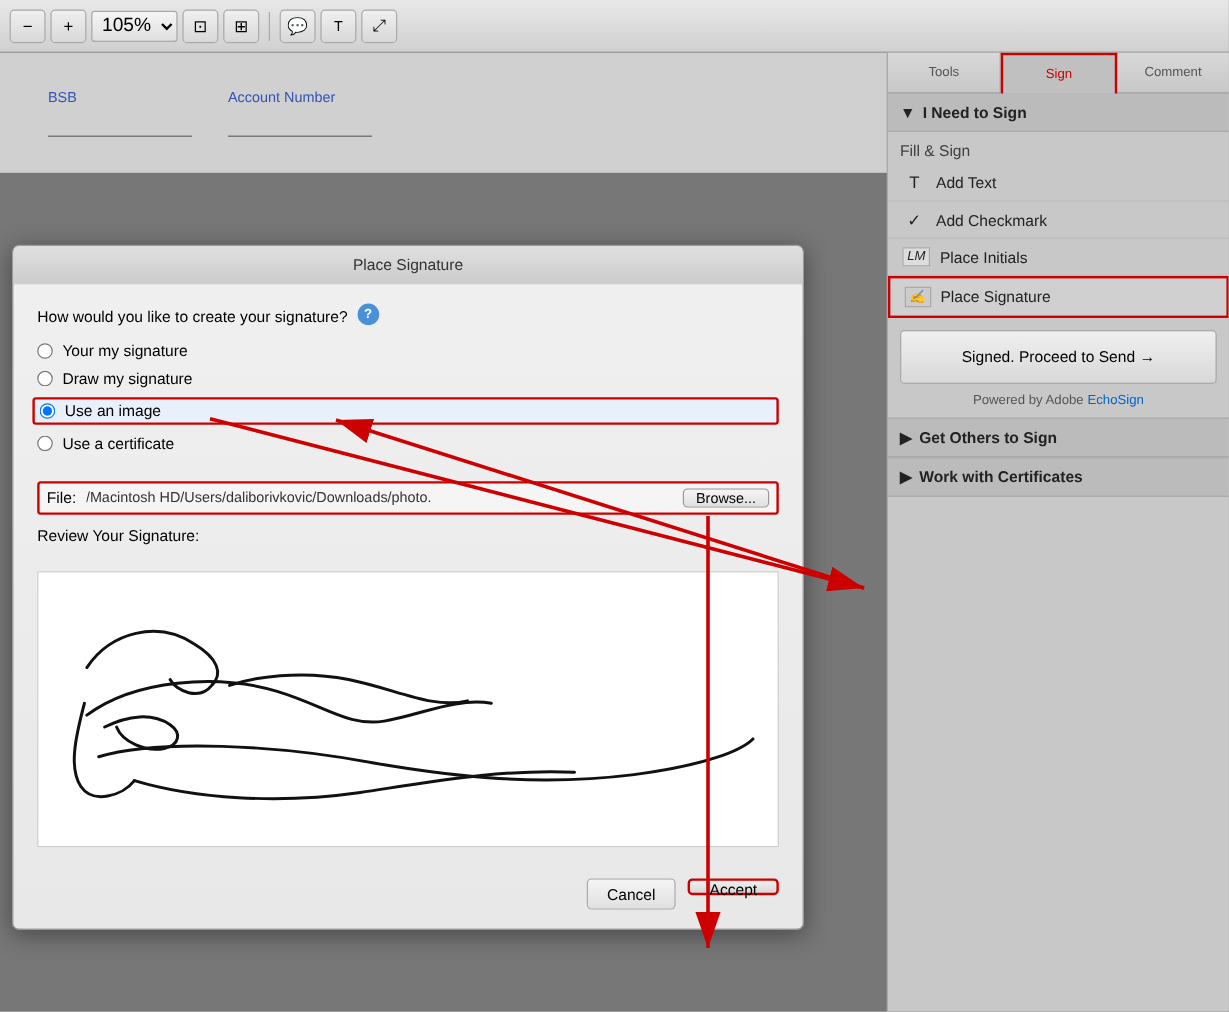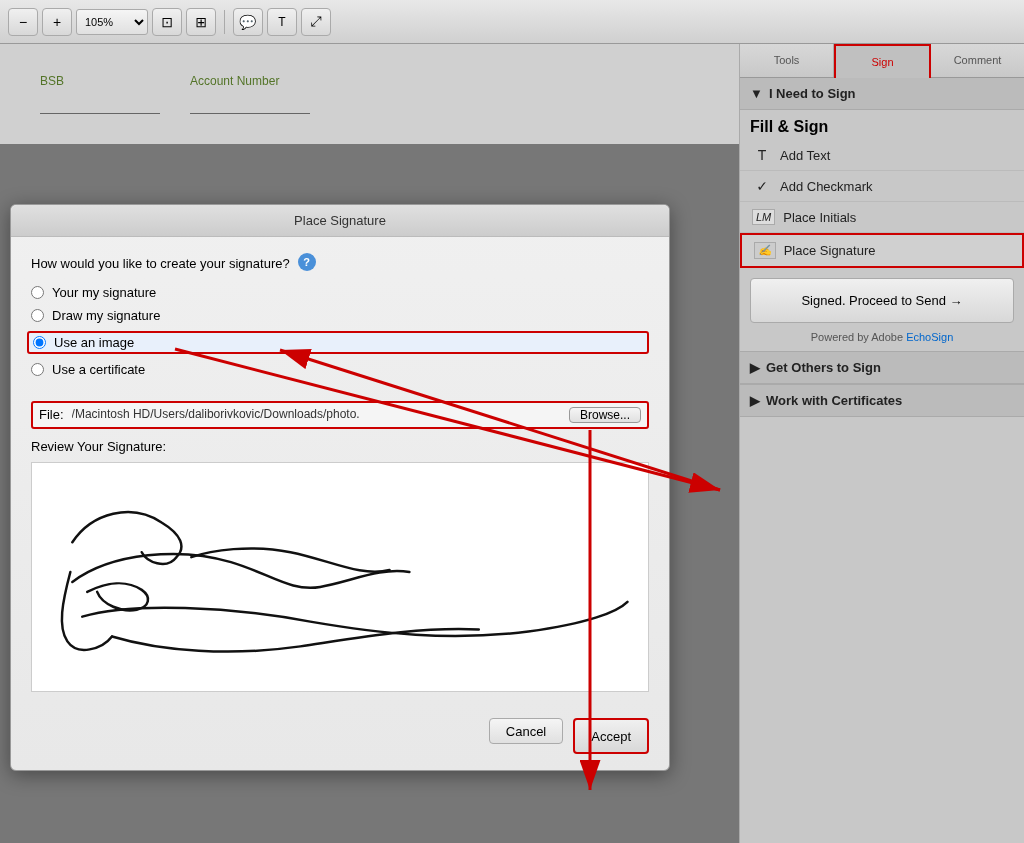--- a/index.html
+++ b/index.html
@@ -31,21 +31,21 @@
       display: flex; align-items: center; justify-content: center;
       cursor: pointer;
       font-size: 14px;
     }
     .zoom-select {
       height: 26px;
       background: linear-gradient(to bottom, #f5f5f5, #e0e0e0);
       border: 1px solid #aaa;
       border-radius: 3px;
       padding: 0 4px;
-      font-size: 11px;
+      font-size: 16px;
       width: 72px;
     }
     .toolbar-sep { width: 1px; height: 24px; background: #aaa; margin: 0 4px; }
 
     
     .main-layout {
       display: flex;
       height: calc(843px - 44px);
     }
 
@@ -67,21 +67,21 @@
       gap: 30px;
       padding: 10px 20px;
     }
     .doc-field {
       display: flex;
       flex-direction: column;
       gap: 4px;
     }
     .doc-field label {
       font-size: 12px;
-      color: #4d7c0f;
+      color: #1d4ed8;
     }
     .doc-field input {
       border: none;
       border-bottom: 1px solid #666;
       width: 120px;
       height: 22px;
       outline: none;
       font-size: 13px;
     }
 
@@ -181,21 +181,21 @@
       border: 1px solid #999;
       border-radius: 4px;
       padding: 0 10px;
       font-size: 12px;
       cursor: pointer;
       white-space: nowrap;
     }
 
     .review-label {
       font-size: 13px;
-      margin-bottom: 8px;
+      margin-bottom: 22px;
     }
     .signature-preview {
       background: white;
       border: 1px solid #ccc;
       height: 230px;
       display: flex;
       align-items: center;
       justify-content: center;
       overflow: hidden;
       position: relative;
@@ -210,21 +210,21 @@
     .btn-cancel {
       height: 26px;
       background: linear-gradient(to bottom, #f5f5f5, #e0e0e0);
       border: 1px solid #aaa;
       border-radius: 4px;
       padding: 0 16px;
       font-size: 13px;
       cursor: pointer;
     }
     .btn-accept {
-      height: 36px;
+      height: 14px;
       background: linear-gradient(to bottom, #f0f0f0, #d8d8d8);
       border: 2px solid #cc0000;
       border-radius: 4px;
       padding: 0 16px;
       font-size: 13px;
       font-weight: 500;
       cursor: pointer;
     }
 
     
@@ -275,23 +275,23 @@
       padding: 8px 10px;
       font-size: 13px;
       font-weight: bold;
       color: #222;
       background: #bbb;
       border-bottom: 1px solid #aaa;
       cursor: pointer;
     }
 
     .fill-sign-label {
-      font-size: 16px;
-      font-weight: bold;
-      color: #000000;
+      font-size: 13px;
+      font-weight: normal;
+      color: #404040;
       padding: 8px 10px 4px;
     }
 
     .panel-action-item {
       display: flex;
       align-items: center;
       gap: 8px;
       padding: 7px 12px;
       font-size: 13px;
       color: #222;

